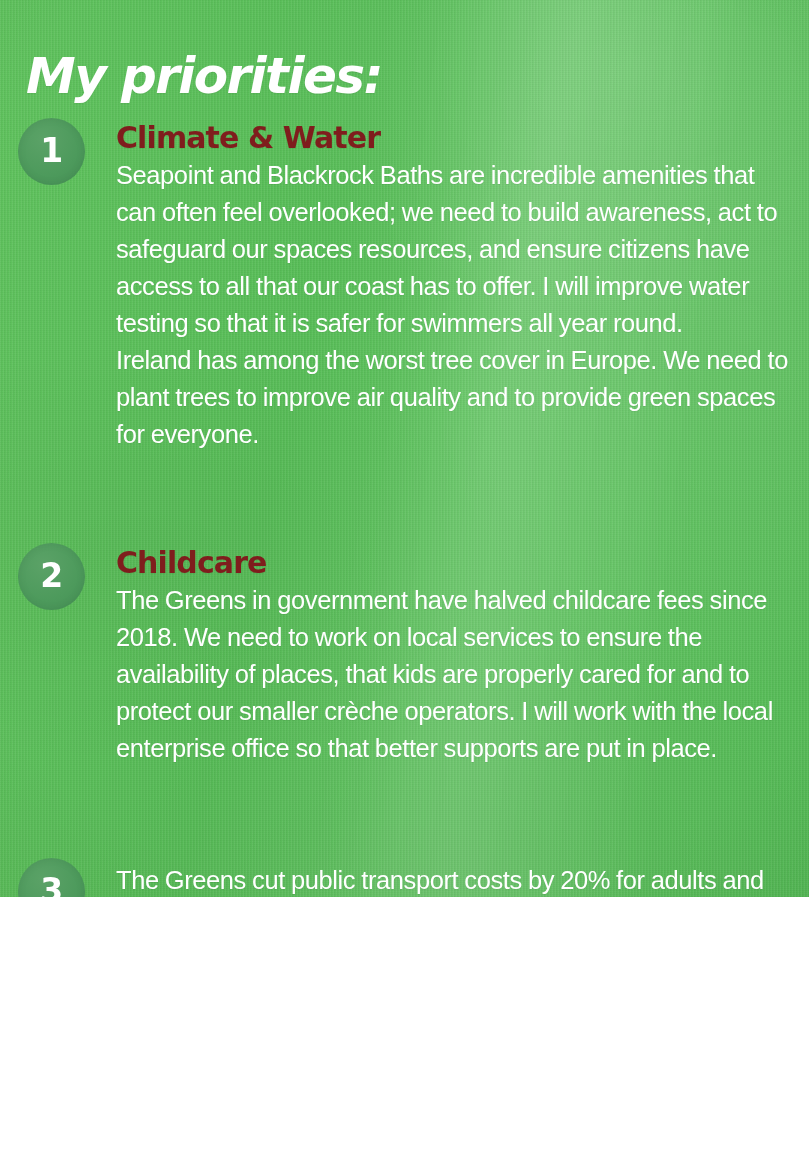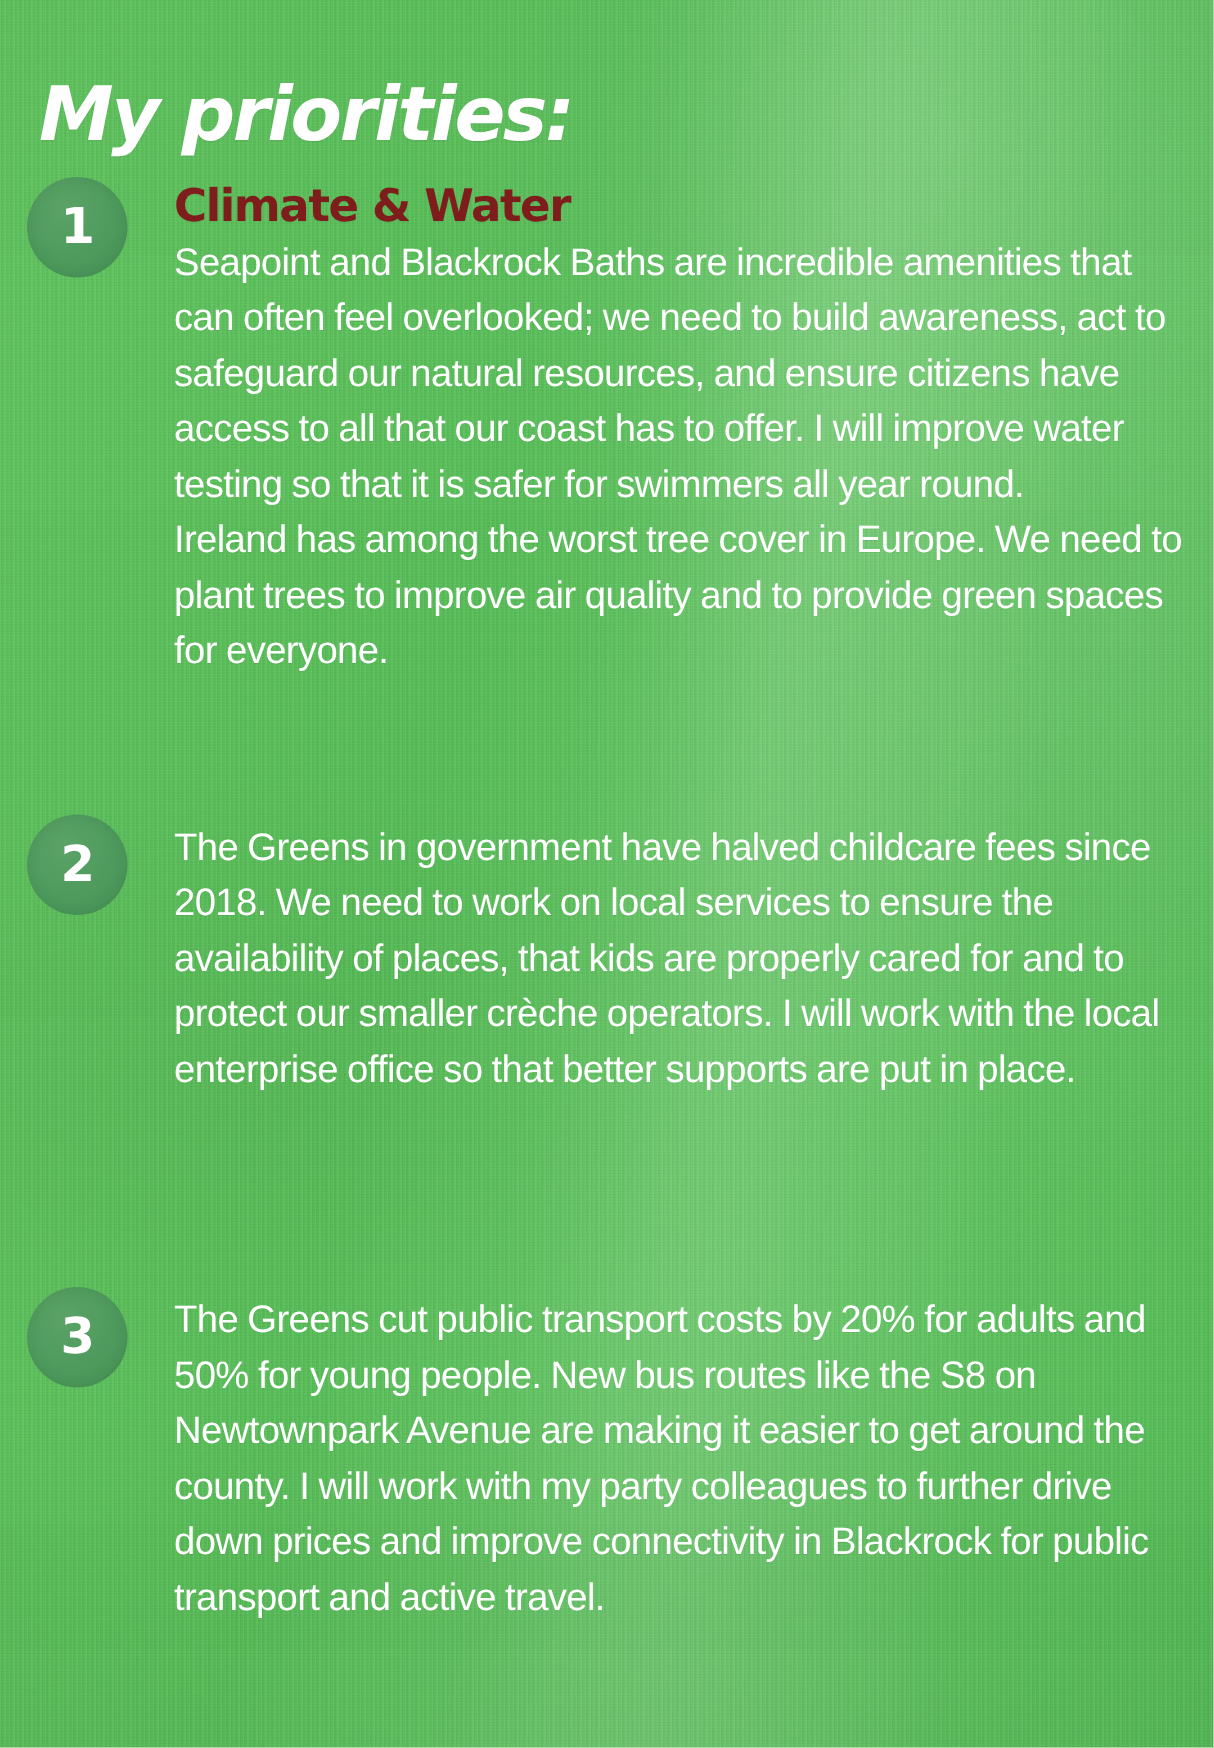--- a/index.html
+++ b/index.html
@@ -4,21 +4,21 @@
 <style>
   html, body {
     margin: 0;
     padding: 0;
     background: #ffffff;
   }
 
   #leaflet {
     position: relative;
     width: 809px;
-    height: 1165px;
+    height: 897px;
     overflow: hidden;
     background: #5cbf5a;
     font-family: "Liberation Sans", sans-serif;
     -webkit-font-smoothing: antialiased;
   }
 
   
   .bg-base {
     position: absolute;
     inset: 0;
@@ -177,30 +177,31 @@
   <div class="content">
 
     <h1 class="page-title">My priorities:</h1>
 
     <section class="priority" id="block-1">
       <div class="badge">
         <span class="badge-num">1</span>
       </div>
       <div class="block-body">
         <h2 class="heading">Climate &amp; Water</h2>
-        <p class="para">Seapoint and Blackrock Baths are incredible amenities that can often feel overlooked; we need to build awareness, act to safeguard our natural resources, and ensure citizens have access to all that our coast has to offer. I will improve water testing so that it is safer for swimmers all year round.</p>
+        <p class="para">Seapoint and Blackrock Baths are incredible amenities that can often feel overlooked; we need to build awareness, act to safeguard our spaces resources, and ensure citizens have access to all that our coast has to offer. I will improve water testing so that it is safer for swimmers all year round.</p>
         <p class="para">Ireland has among the worst tree cover in Europe. We need to plant trees to improve air quality and to provide green spaces for everyone.</p>
       </div>
     </section>
 
     <section class="priority" id="block-2">
       <div class="badge">
         <span class="badge-num">2</span>
       </div>
       <div class="block-body">
+        <h2 class="heading">Childcare</h2>
         <p class="para">The Greens in government have halved childcare fees since 2018. We need to work on local services to ensure the availability of places, that kids are properly cared for and to protect our smaller crèche operators. I will work with the local enterprise office so that better supports are put in place.</p>
       </div>
     </section>
 
     <section class="priority" id="block-3">
       <div class="badge">
         <span class="badge-num">3</span>
       </div>
       <div class="block-body">
         <p class="para">The Greens cut public transport costs by 20% for adults and 50% for young people. New bus routes like the  S8 on Newtownpark Avenue are making it easier to get around the county. I will work with my party colleagues to further drive down prices and improve connectivity in Blackrock for public transport and active travel.</p>

